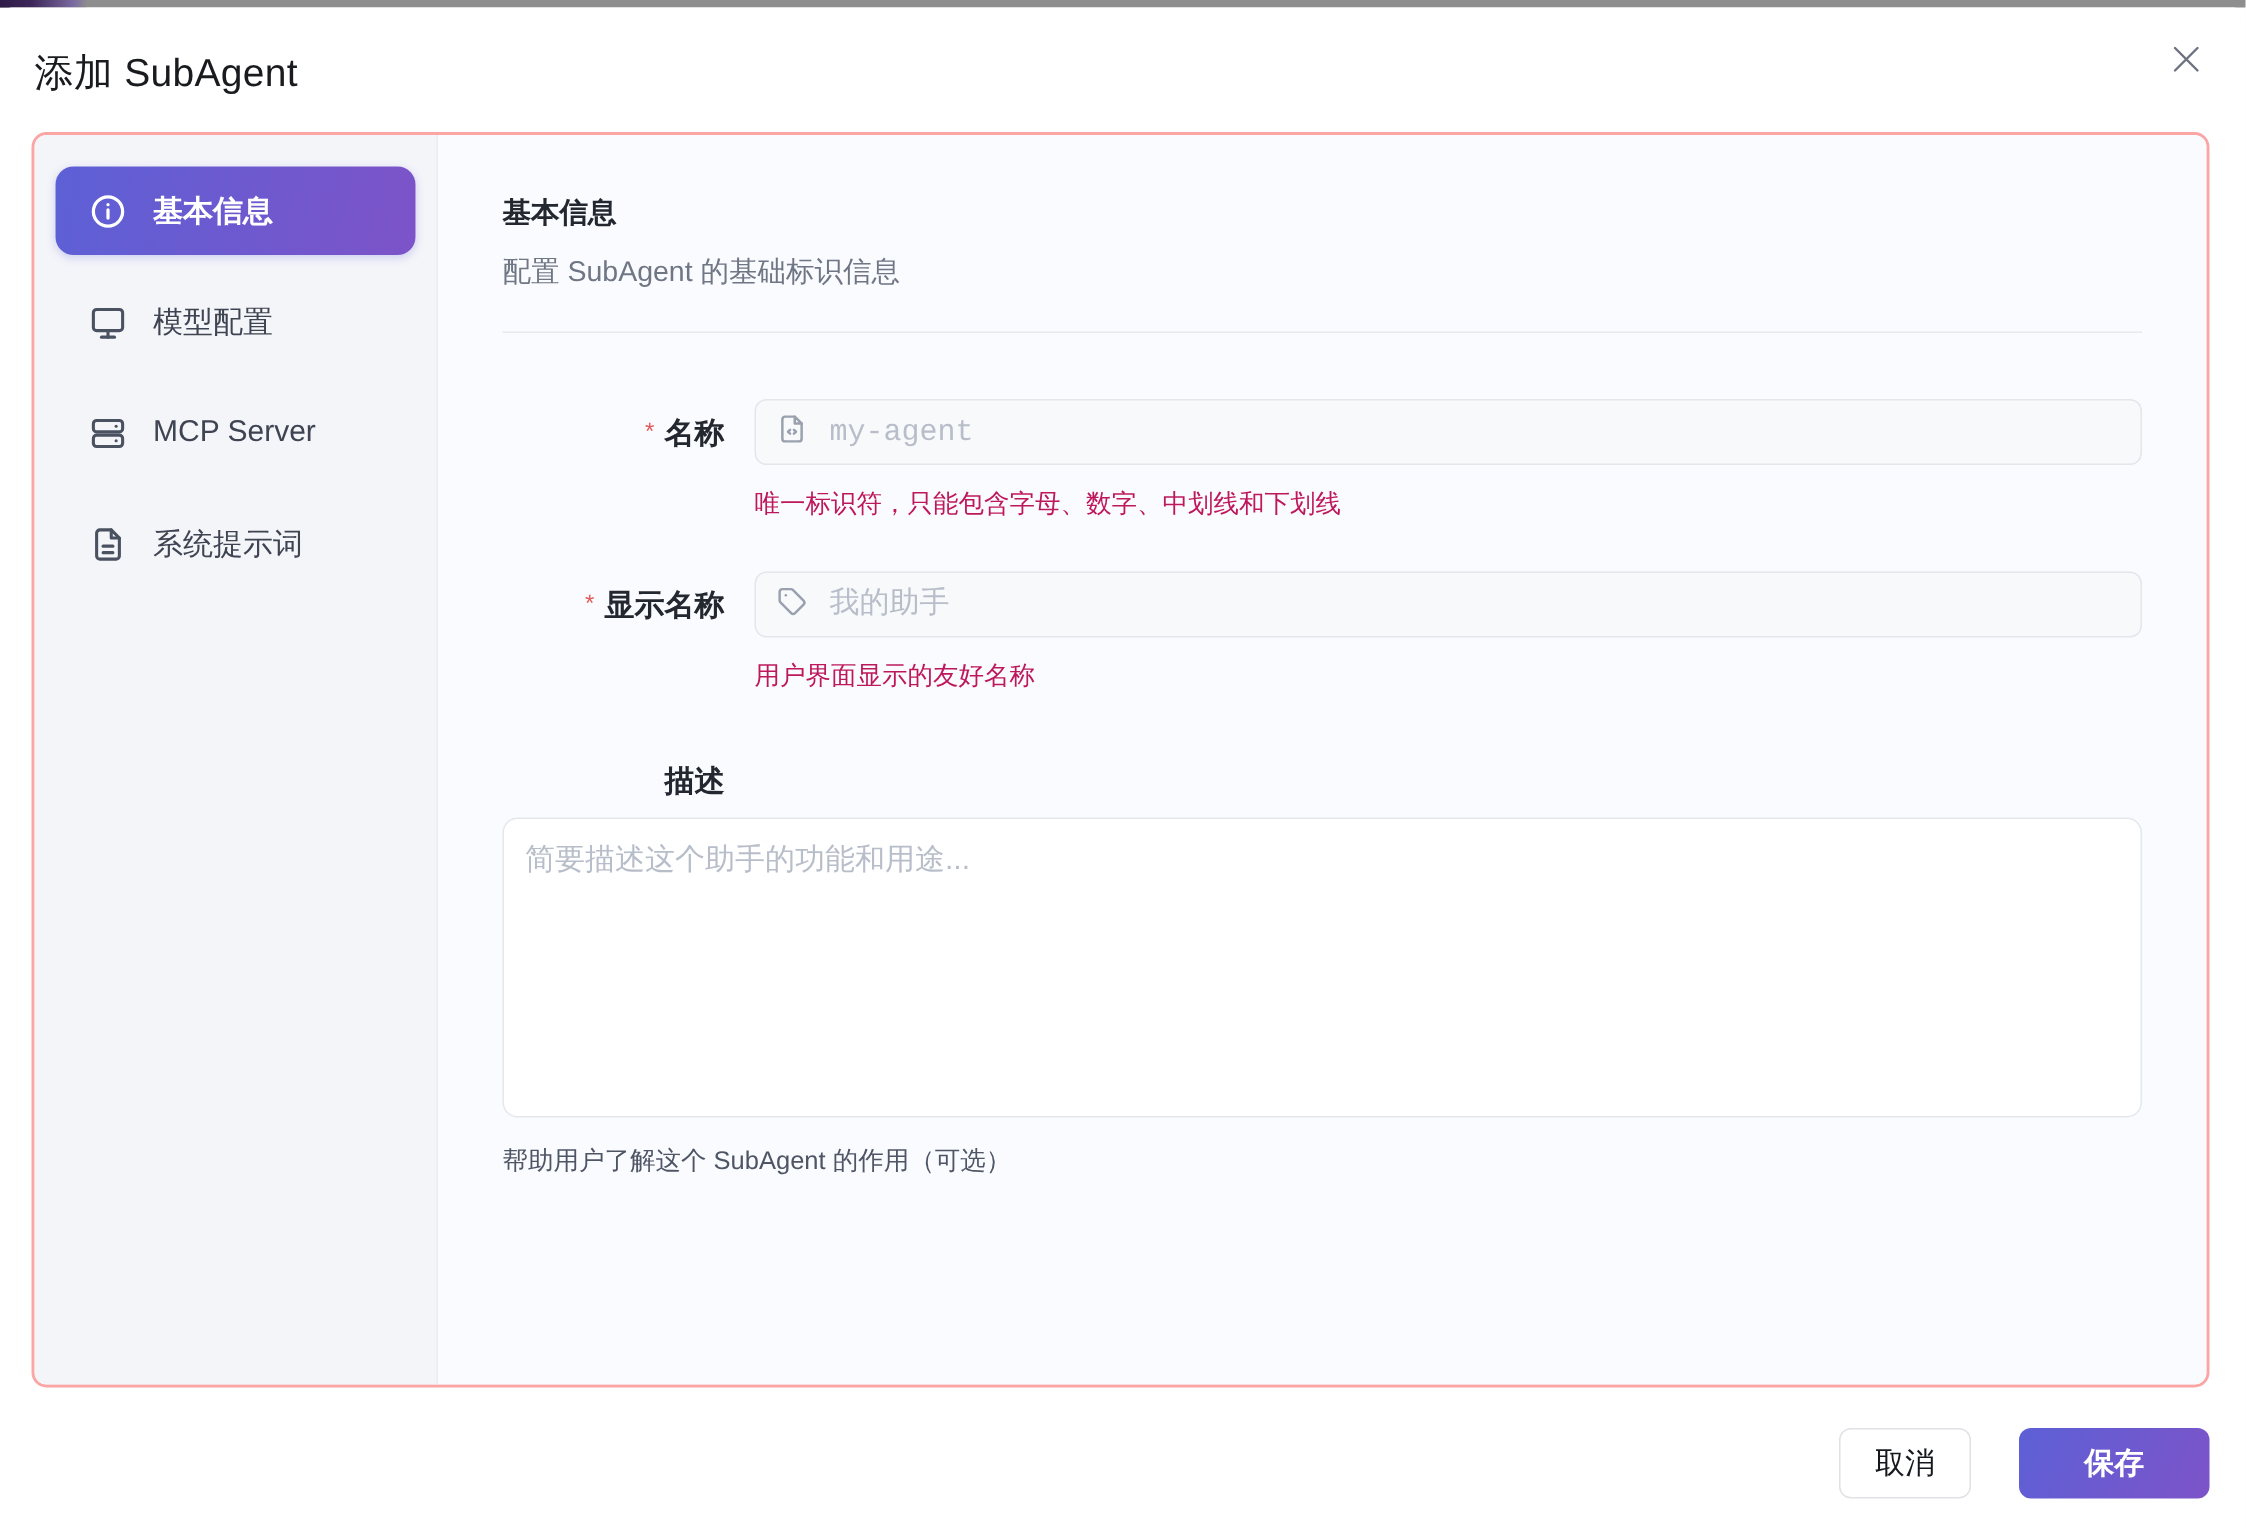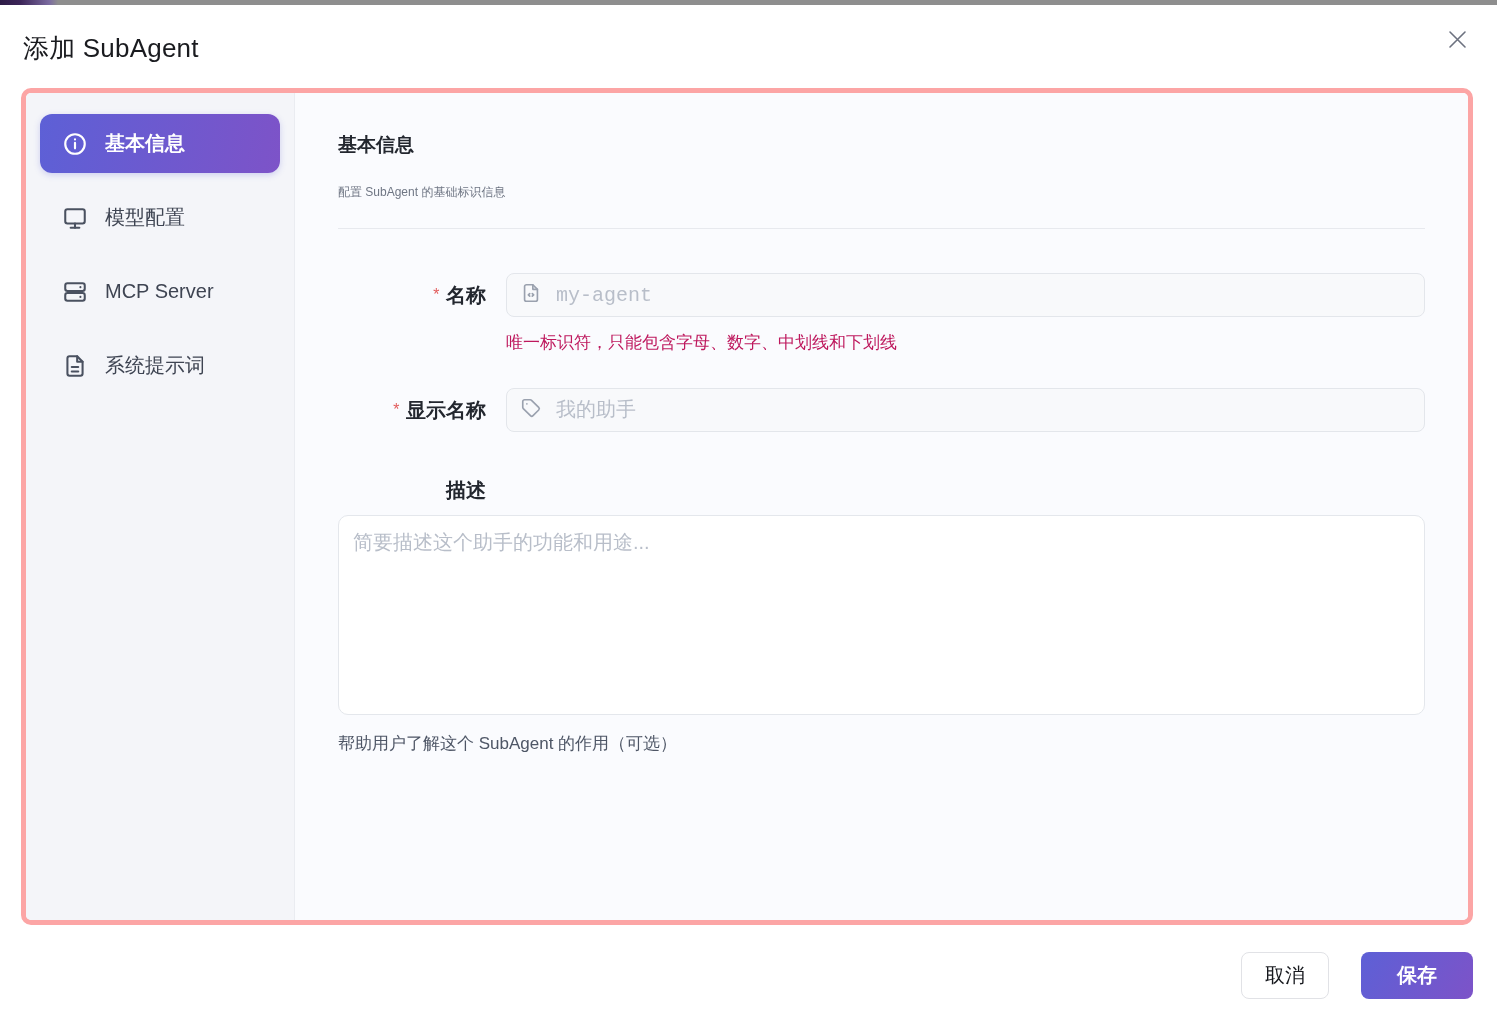--- a/index.html
+++ b/index.html
@@ -15,36 +15,36 @@
   .dialog{position:absolute;left:0;top:5px;width:1497px;height:1018px;background:#ffffff;
     border-radius:8px 8px 0 0;}
   .dialog-title{position:absolute;left:23px;top:26px;margin:0;font-size:26px;font-weight:400;
     color:#1a1b1f;letter-spacing:.2px;}
   .close-btn{position:absolute;right:25px;top:21px;width:30px;height:30px;border:none;background:transparent;
     padding:0;cursor:pointer;display:flex;align-items:center;justify-content:center;}
   .close-btn svg{width:19px;height:19px;stroke:#6d7280;stroke-width:1.6;fill:none;stroke-linecap:round;}
 
   
   .panel{position:absolute;left:21px;top:83px;width:1452px;height:837px;box-sizing:border-box;
-    border:5px solid #fca5a5;border-radius:10px;display:flex;overflow:hidden;background:#fafbfe;justify-content:center;}
+    border:2px solid #fca5a5;border-radius:10px;display:flex;overflow:hidden;background:#fafbfe;justify-content:center;}
 
   .sidebar{width:269px;flex:none;background:#f4f5f9;border-right:1px solid #eaecf1;
     box-sizing:border-box;padding:21px 14px;}
   .nav-item{height:59px;border-radius:12px;display:flex;align-items:center;gap:17px;
     padding-left:22px;margin-bottom:15px;font-size:20px;color:#3e4452;cursor:pointer;}
   .nav-item .nav-icon{width:26px;height:26px;flex:none;display:flex;align-items:center;}
   .nav-item svg{width:26px;height:26px;stroke:#4a5160;stroke-width:1.9;fill:none;
     stroke-linecap:round;stroke-linejoin:round;}
   .nav-item.active{background:linear-gradient(100deg,#5d60d6 0%,#7d53c8 100%);color:#fff;font-weight:700;
     box-shadow:0 2px 6px rgba(93,96,214,.25);}
   .nav-item.active svg{stroke:#ffffff;stroke-width:2;}
 
   .main{flex:1;box-sizing:border-box;padding:39px 43px 0 43px;background:#fafbfe;}
   .section-title{margin:0;font-size:19px;font-weight:700;color:#23272f;}
-  .section-subtitle{margin:26px 0 0;font-size:12px;color:#6f7684;}
+  .section-subtitle{margin:13px 0 0;font-size:19px;color:#6f7684;}
   .divider{height:1px;background:#e7e9ee;margin-top:27px;}
 
   .form-row{display:grid;grid-template-columns:148px 1fr;column-gap:20px;align-items:center;font-family:Liberation Mono, monospace;}
   .row-name{margin-top:44px;}
   .row-display{margin-top:34px;}
   .row-desc-label{margin-top:45px;}
   .field-label{text-align:right;font-size:20px;font-weight:700;color:#23272f;white-space:nowrap;}
   .req{color:#e25c5c;font-size:16px;font-weight:400;margin-right:5px;position:relative;top:-2px;}
 
   .input-wrap{height:44px;background:#f8f9fb;border:1px solid #e3e6eb;border-radius:8px;
@@ -60,21 +60,21 @@
 
   .desc-textarea{display:block;width:100%;height:200px;margin-top:11px;box-sizing:border-box;
     background:#ffffff;border:1px solid #e4e7ec;border-radius:10px;padding:13px 14px;resize:none;
     font-size:20px;color:#30343c;font-family:inherit;outline:none;}
   .desc-textarea::placeholder{color:#b8bec9;}
   .desc-helper{margin-top:17px;font-size:17px;color:#4e5666;}
 
   .footer{position:absolute;right:24px;bottom:24px;display:flex;gap:32px;}
   .btn{height:47px;border-radius:8px;font-size:20px;font-family:inherit;cursor:pointer;}
   .btn-cancel{width:88px;background:#ffffff;border:1px solid #e1e2e6;color:#16181d;margin-left:42px;}
-  .btn-save{width:112px;border:none;color:#ffffff;font-weight:600;
+  .btn-save{width:127px;border:none;color:#ffffff;font-weight:600;
     background:linear-gradient(120deg,#5d60d6 0%,#7d53c8 100%);}
 </style>
 </head>
 <body>
 
 <div class="top-strip">
   <div class="accent"></div>
 </div>
 
 <div class="dialog">
@@ -174,20 +174,23 @@
         <div class="input-wrap">
           <span>
             <svg viewBox="0 0 24 24">
                 <path d="M12.6 3.6a2 2 0 0 0-1.4-.6H5a2 2 0 0 0-2 2v6.2a2 2 0 0 0 .6 1.4l7.8 7.8a2 2 0 0 0 2.8 0l6.2-6.2a2 2 0 0 0 0-2.8z"></path>
                 <path d="M7.5 7.5h.01"></path>
               </svg>
           </span>
           <input type="text" placeholder="我的助手" style="">
         </div>
       </div>
+      <div class="helper-row">
+        <div class="helper">用户界面显示的友好名称</div>
+      </div>
 
       <div class="form-row row-desc-label">
         <div class="field-label">
           <span>描述</span>
         </div>
         <div></div>
       </div>
       <textarea class="desc-textarea" placeholder="简要描述这个助手的功能和用途..." style=""></textarea>
       <div class="desc-helper">帮助用户了解这个 SubAgent 的作用（可选）</div>
 

